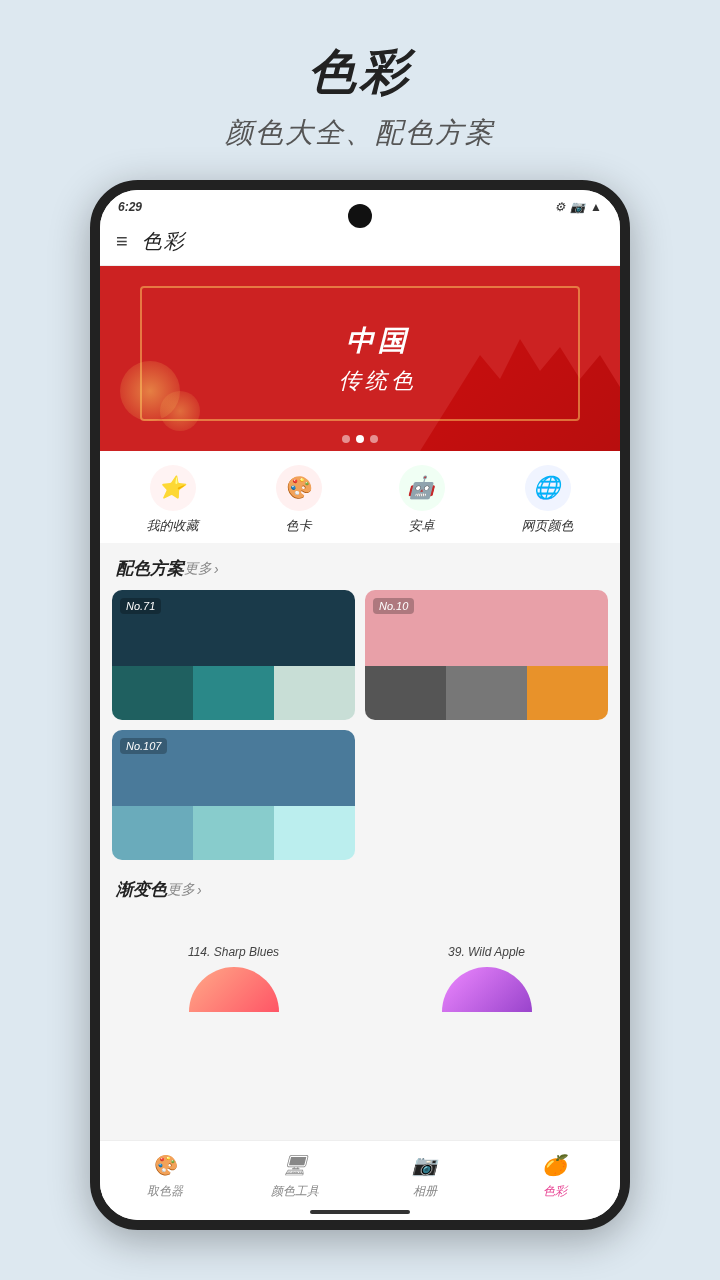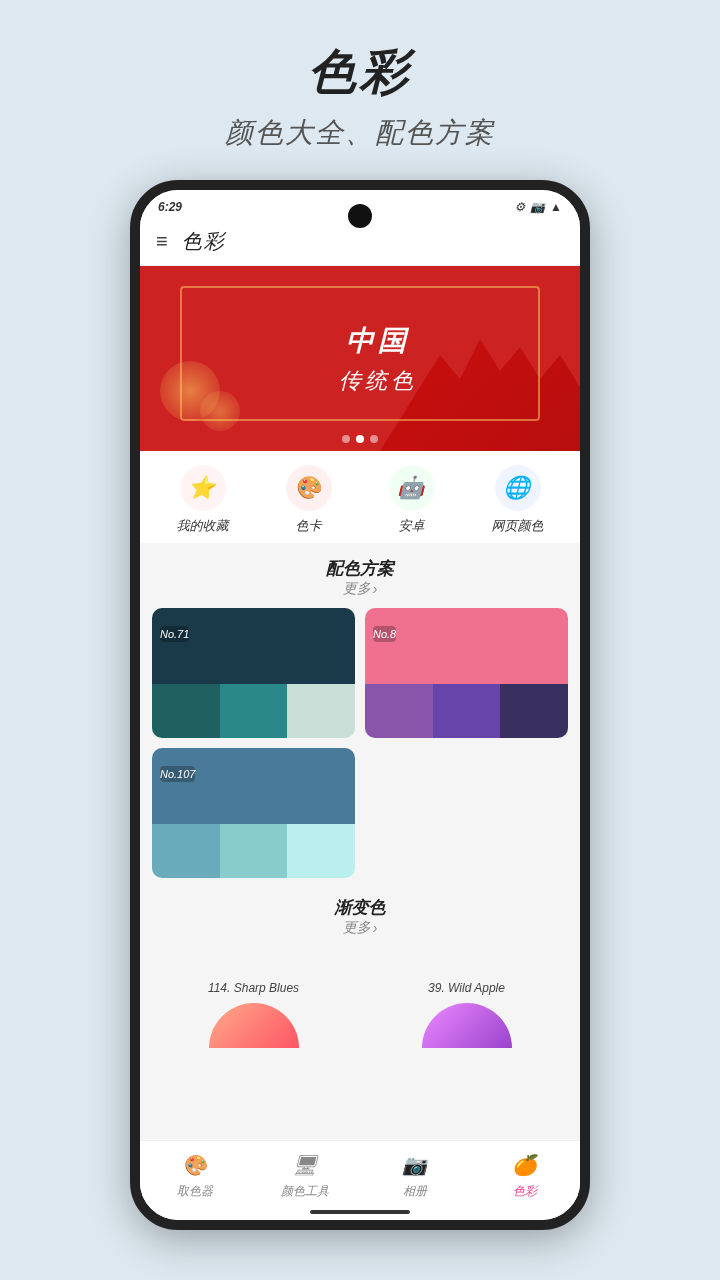--- a/index.html
+++ b/index.html
@@ -28,21 +28,21 @@
     }
     .page-subtitle {
       font-size: 28px;
       color: #555;
       margin-top: 10px;
       letter-spacing: 2px;
     }
 
     
     .phone-shell {
-      width: 460px;
+      width: 540px;
       height: 1050px;
       background: #f5f5f5;
       border-radius: 48px;
       border: 10px solid #222;
       position: relative;
       overflow: hidden;
       box-shadow: 0 10px 40px rgba(0,0,0,0.3);
       margin-top: 18px;
     }
     
@@ -159,46 +159,45 @@
     
     .section {
       background: #f5f5f5;
       padding: 0 12px;
     }
     .section-header {
       display: flex;
       justify-content: flex-start;
       align-items: center;
       padding: 14px 4px 10px;
-      flex-direction: column;
     }
     .section-title { font-size: 17px; font-weight: 600; color: #222; }
     .section-more { font-size: 14px; color: #888; display: flex; align-items: center; gap: 2px; }
 
     
     .palettes-grid {
       display: grid;
       grid-template-columns: 1fr 1fr;
       gap: 10px;
       padding-bottom: 4px;
     }
     .palette-card {
       border-radius: 10px;
       overflow: hidden;
       position: relative;
       height: 130px;
     }
     .palette-label {
       position: absolute;
-      top: 18px;
+      top: 8px;
       left: 8px;
       font-size: 11px;
       color: #fff;
       background: rgba(0,0,0,0.25);
-      padding: 2px 0;
+      padding: 2px 6px;
       border-radius: 4px;
     }
     .palette-colors {
       display: flex;
       flex-direction: column;
       height: 100%;
     }
     .palette-top { flex: 1.4; }
     .palette-bottom { display: flex; flex: 1; }
     .palette-bottom-swatch { flex: 1; }
@@ -356,32 +355,32 @@
             <div class="palette-colors">
               <div class="palette-top" style="background:#1a3a4a;"></div>
               <div class="palette-bottom">
                 <div class="palette-bottom-swatch" style="background:#1f6060;"></div>
                 <div class="palette-bottom-swatch" style="background:#2a8888;"></div>
                 <div class="palette-bottom-swatch" style="background:#c8ded6;"></div>
               </div>
             </div>
           </div>
 
-
           <div class="palette-card">
-            <span class="palette-label">No.8</span>
+            <span class="palette-label">No.10</span>
             <div class="palette-colors">
-              <div class="palette-top" style="background:#f07090;"></div>
+              <div class="palette-top" style="background:#e8a0a8;"></div>
               <div class="palette-bottom">
-                <div class="palette-bottom-swatch" style="background:#8855aa;"></div>
-                <div class="palette-bottom-swatch" style="background:#6644aa;"></div>
-                <div class="palette-bottom-swatch" style="background:#3a3060;"></div>
+                <div class="palette-bottom-swatch" style="background:#555555;"></div>
+                <div class="palette-bottom-swatch" style="background:#777777;"></div>
+                <div class="palette-bottom-swatch" style="background:#e8922a;"></div>
               </div>
             </div>
           </div>
+
 
           <div class="palette-card">
             <span class="palette-label">No.107</span>
             <div class="palette-colors">
               <div class="palette-top" style="background:#4a7a9a;"></div>
               <div class="palette-bottom">
                 <div class="palette-bottom-swatch" style="background:#6aabbb;"></div>
                 <div class="palette-bottom-swatch" style="background:#88cccc;"></div>
                 <div class="palette-bottom-swatch" style="background:#bbeeee;"></div>
               </div>

